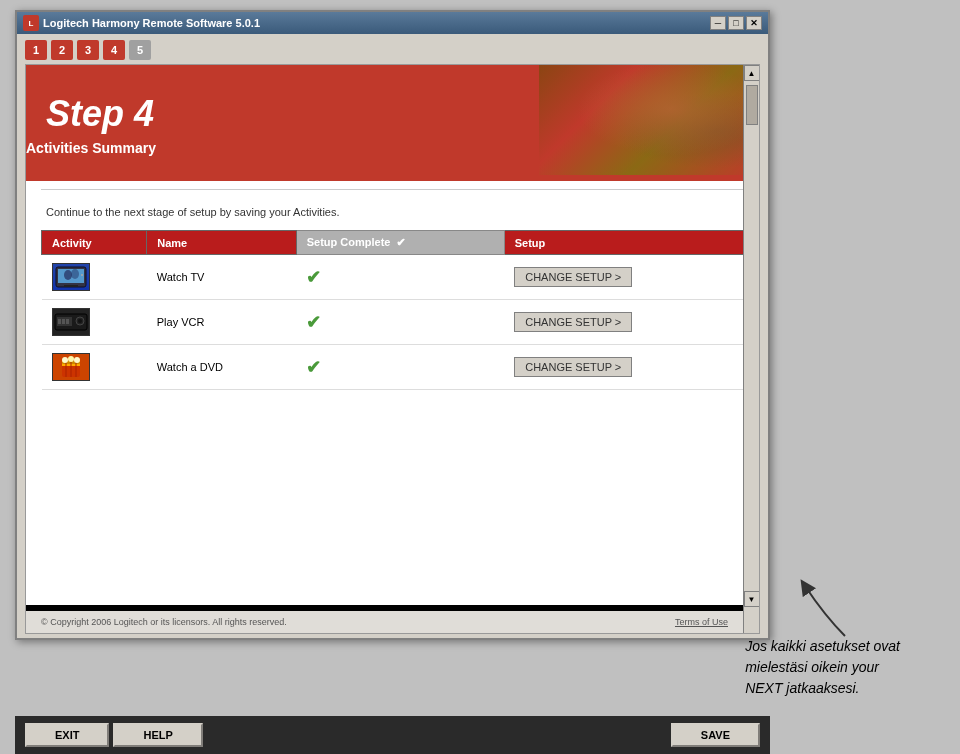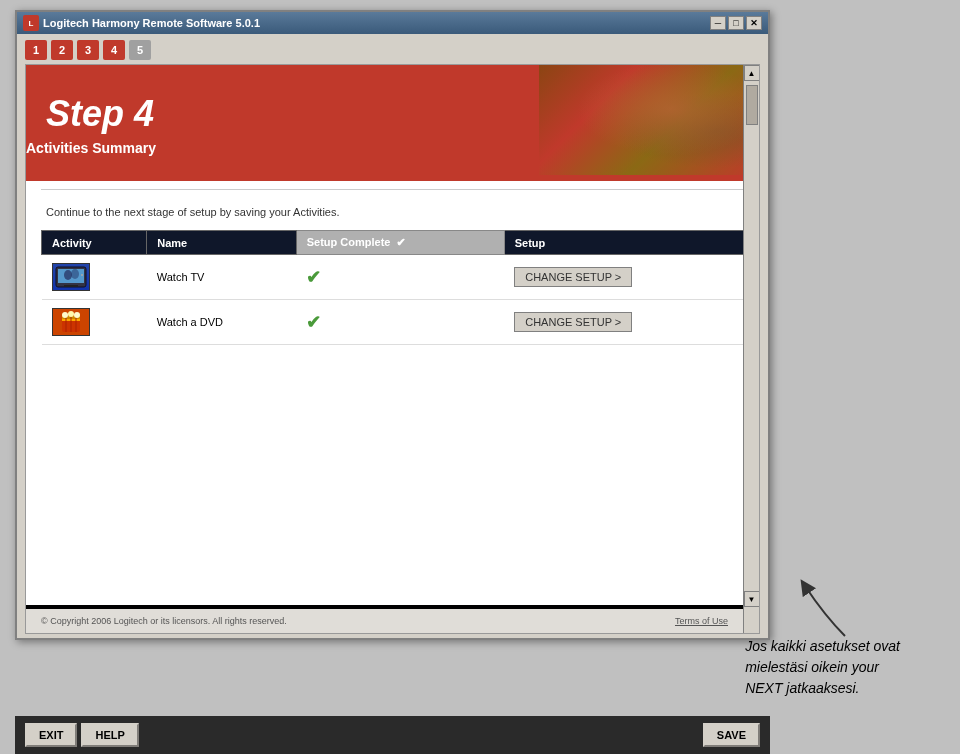--- a/index.html
+++ b/index.html
@@ -178,21 +178,21 @@
     .table-area {
       margin: 0 15px;
     }
 
     .activities-table {
       width: 100%;
       border-collapse: collapse;
     }
 
     .table-header {
-      background: #0f172a;
+      background: #b91c1c;
       color: white;
       margin-top: 32px;
     }
 
     .table-header th {
       padding: 5px 10px;
       font-size: 11px;
       font-weight: bold;
       text-align: left;
       border: 1px solid #666;
@@ -280,21 +280,21 @@
     }
 
     
     .content-footer {
       position: absolute;
       bottom: 0;
       left: 0;
       right: 16px;
       height: 28px;
       background: #e0ddd8;
-      border-top: 4px solid #000000;
+      border-top: 6px solid #000000;
       display: flex;
       align-items: center;
       justify-content: space-between;
       padding: 0 15px;
       font-size: 9px;
       color: #555;
     }
 
     
     .bottom-bar {
@@ -311,21 +311,21 @@
     }
 
     .bottom-left-btns {
       display: flex;
       gap: 4px;
     }
 
     .bottom-btn {
       background: #d4d0c8;
       border: 2px outset #d4d0c8;
-      padding: 4px 12px;
+      padding: 4px 28px;
       font-size: 11px;
       font-weight: bold;
       cursor: pointer;
       color: #000;
     }
 
     
     .annotation {
       position: absolute;
       bottom: 55px;
@@ -427,20 +427,42 @@
             </td>
             <td>Watch TV</td>
             <td>
               <span class="checkmark">✔</span>
             </td>
             <td>
               <button class="change-setup-btn">CHANGE SETUP &gt;</button>
             </td>
           </tr>
 
+          <tr class="table-row">
+            <td>
+              <div class="activity-icon vcr">
+                <svg width="34" height="24" viewBox="0 0 34 24">
+                  <rect x="1" y="4" width="32" height="16" rx="2" fill="#1a1a1a" stroke="#000"></rect>
+                  <rect x="3" y="7" width="15" height="9" fill="#333"></rect>
+                  <circle cx="26" cy="11" r="4" fill="#222" stroke="#444"></circle>
+                  <circle cx="26" cy="11" r="2" fill="#111"></circle>
+                  <rect x="4" y="9" width="3" height="5" fill="#555"></rect>
+                  <rect x="8" y="9" width="3" height="5" fill="#555"></rect>
+                  <rect x="12" y="9" width="3" height="5" fill="#555"></rect>
+                </svg>
+              </div>
+            </td>
+            <td>Play VCR</td>
+            <td>
+              <span class="checkmark">✔</span>
+            </td>
+            <td>
+              <button class="change-setup-btn">CHANGE SETUP &gt;</button>
+            </td>
+          </tr>
 
           <tr class="table-row">
             <td>
               <div class="activity-icon dvd">
                 <svg width="34" height="28" viewBox="0 0 34 28">
 
                   <rect x="8" y="8" width="18" height="16" rx="2" fill="#cc3300"></rect>
                   <rect x="8" y="8" width="18" height="5" fill="#ffaa00"></rect>
                   <rect x="8" y="8" width="18" height="3" rx="1" fill="#cc8800"></rect>
 

